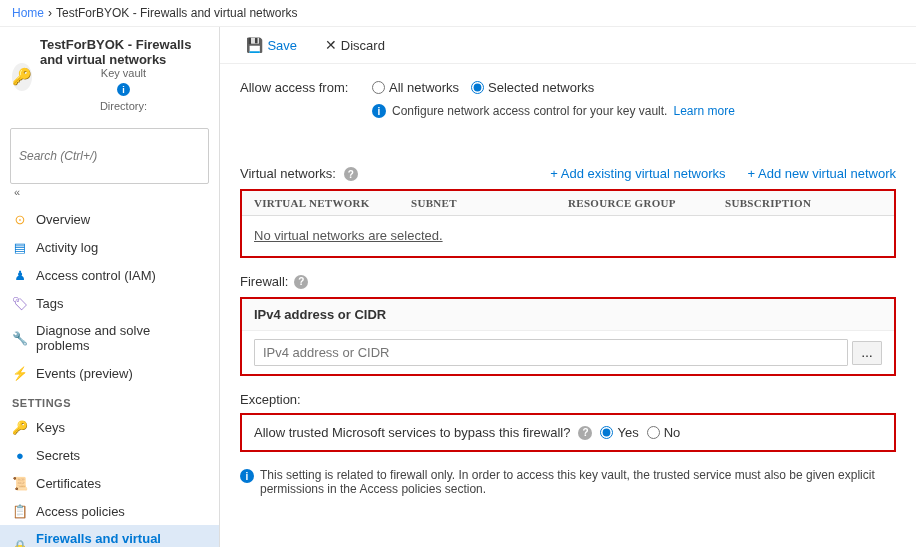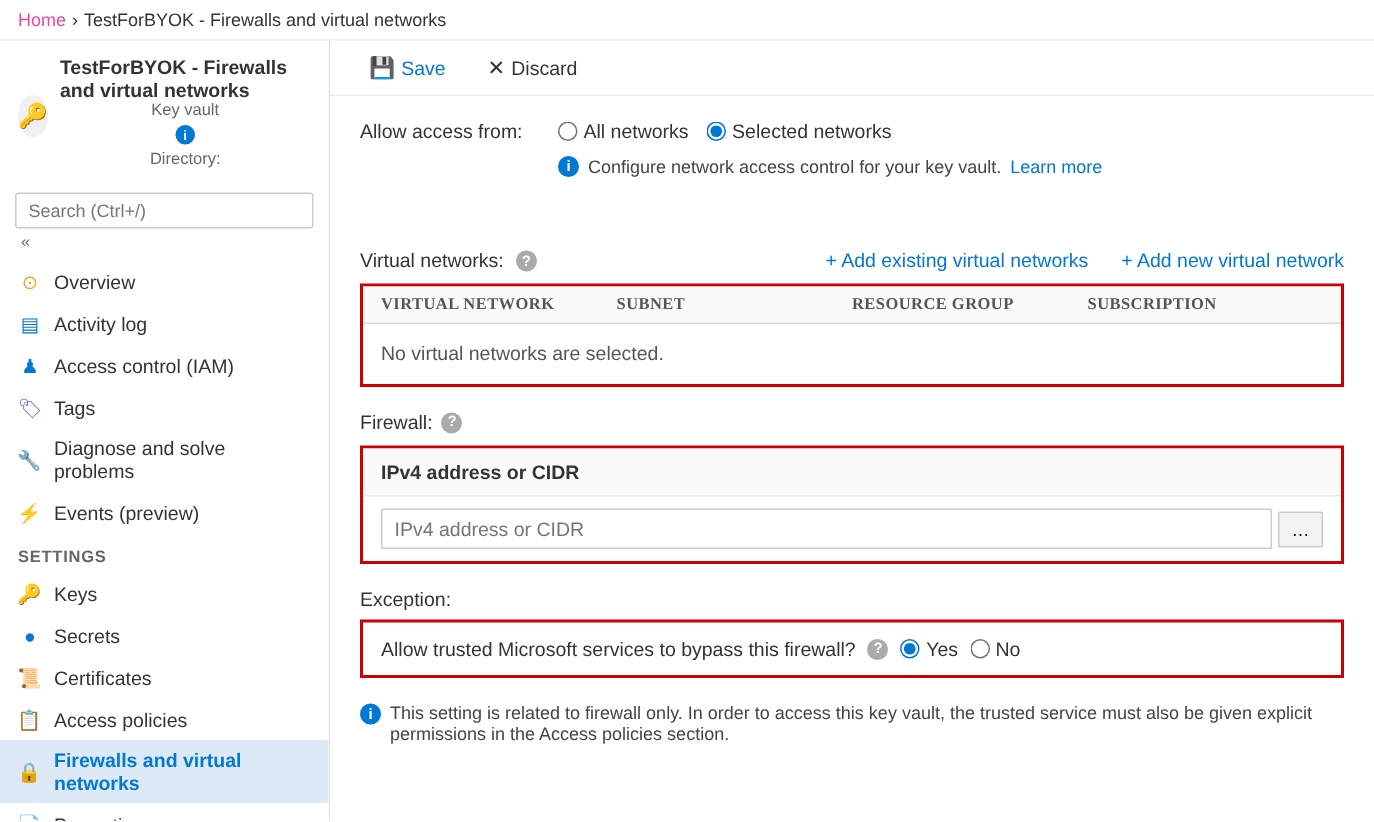--- a/index.html
+++ b/index.html
@@ -1,33 +1,33 @@
 <!DOCTYPE html>
 <html><head>
   <meta charset="utf-8">
   <style>
     * { box-sizing: border-box; margin: 0; padding: 0; }
     body { font-family: 'Segoe UI', Arial, sans-serif; font-size: 13px; color: #333; background: #fff; }
 
     
     .breadcrumb { display: flex; align-items: center; gap: 4px; padding: 6px 12px; font-size: 12px; color: #0078d4; background: #fff; border-bottom: 1px solid #eee; }
     .breadcrumb span { color: #333; }
-    .breadcrumb a { color: #ec4899; text-decoration: none; }
+    .breadcrumb a { color: #3b82f6; text-decoration: none; }
 
     
     .layout { display: flex; height: calc(548px - 28px); }
 
     
     .sidebar { width: 220px; min-width: 220px; border-right: 1px solid #ddd; overflow-y: auto; background: #fff; }
     .sidebar-header { display: flex; align-items: center; gap: 8px; padding: 10px 12px 6px 12px; }
     .sidebar-header .icon-key { width: 28px; height: 28px; background: #f0f0f0; border-radius: 50%; display: flex; align-items: center; justify-content: center; font-size: 16px; }
     .sidebar-header-text { font-size: 13px; font-weight: 600; }
     .sidebar-header-sub { font-size: 11px; color: #666; display: flex; align-items: center; gap: 4px; flex-direction: column; }
     .sidebar-search { padding: 6px 10px; }
-    .sidebar-search input { width: 100%; border: 1px solid #ccc; padding: 4px 8px; font-size: 12px; border-radius: 2px; }
+    .sidebar-search input { width: 100%; border: 1px solid #ccc; padding: 20px 8px; font-size: 12px; border-radius: 2px; font-style: italic; }
     .sidebar-collapse-btn { display: inline-block; margin-left: 4px; cursor: pointer; color: #666; font-size: 11px; }
     .nav-section-label { font-size: 11px; font-weight: 600; color: #666; padding: 10px 12px 4px 12px; text-transform: uppercase; letter-spacing: 0.5px; }
     .nav-item { display: flex; align-items: center; gap: 8px; padding: 6px 12px; cursor: pointer; font-size: 13px; color: #333; }
     .nav-item.active { background: #dde9f7; font-weight: 600; color: #0078d4; }
     .nav-item .nav-icon { width: 16px; height: 16px; display: flex; align-items: center; justify-content: center; flex-shrink: 0; }
 
     
     .main { flex: 1; overflow-y: auto; padding: 0; }
     .toolbar { display: flex; align-items: center; gap: 16px; padding: 8px 20px; border-bottom: 1px solid #eee; }
     .toolbar-btn { display: flex; align-items: center; gap: 4px; cursor: pointer; color: #0078d4; font-size: 13px; background: none; border: none; padding: 2px 6px; }
@@ -47,21 +47,21 @@
     
     .section-label-row { display: flex; align-items: flex-end; gap: 8px; margin-bottom: 8px; margin-top: 48px; }
     .section-label { font-size: 13px; color: #333; }
     .section-actions { display: flex; align-items: center; gap: 22px; margin-left: auto; }
     .section-link { color: #0078d4; text-decoration: none; font-size: 13px; cursor: pointer; }
 
     
     .vnet-table { border: 2px solid #c00; width: 100%; margin-bottom: 16px; }
     .vnet-table-header { display: grid; grid-template-columns: 1fr 1fr 1fr 1fr; background: #fafafa; border-bottom: 1px solid #ddd; padding: 6px 12px; font-family: Liberation Serif, serif; }
     .vnet-table-header span { font-size: 11px; font-weight: 600; text-transform: uppercase; color: #555; letter-spacing: 0.3px; }
-    .vnet-table-body { padding: 12px; font-size: 13px; color: #555; min-height: 40px; }
+    .vnet-table-body { padding: 12px; font-size: 13px; color: #555; min-height: 40px; text-decoration: underline; }
 
     
     .firewall-label-row { display: flex; align-items: center; gap: 6px; margin-bottom: 8px; }
     .firewall-box { border: 2px solid #c00; width: 100%; margin-bottom: 16px; }
     .firewall-box-header { padding: 8px 12px; font-size: 13px; font-weight: 600; color: #333; border-bottom: 1px solid #eee; background: #fafafa; }
     .firewall-box-body { padding: 8px 12px; display: flex; align-items: center; gap: 4px; }
     .firewall-input { flex: 1; border: 1px solid #ccc; padding: 5px 8px; font-size: 13px; color: #aaa; border-radius: 1px; }
     .ellipsis-btn { border: 1px solid #ccc; background: #f3f3f3; padding: 4px 8px; cursor: pointer; font-size: 12px; border-radius: 1px; }
 
     

